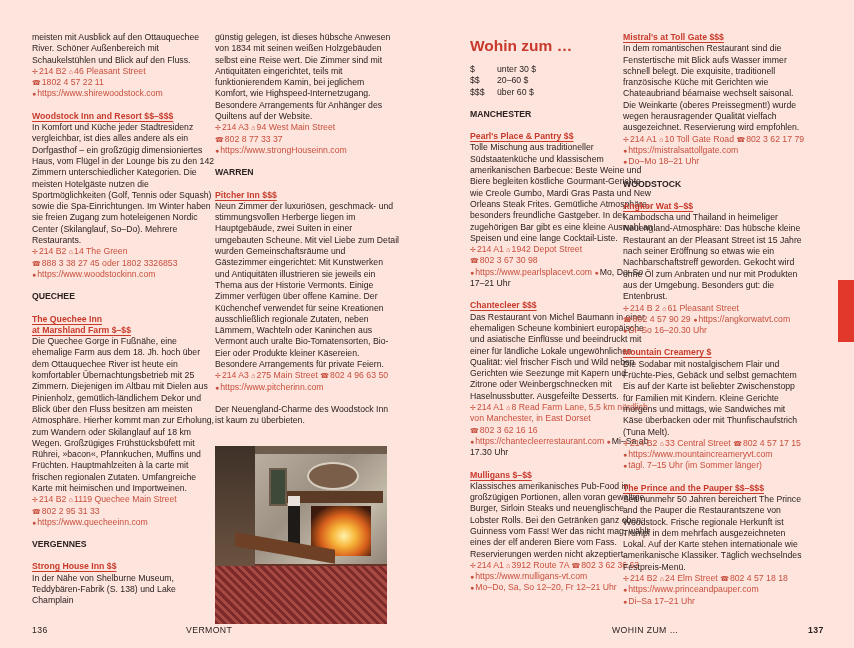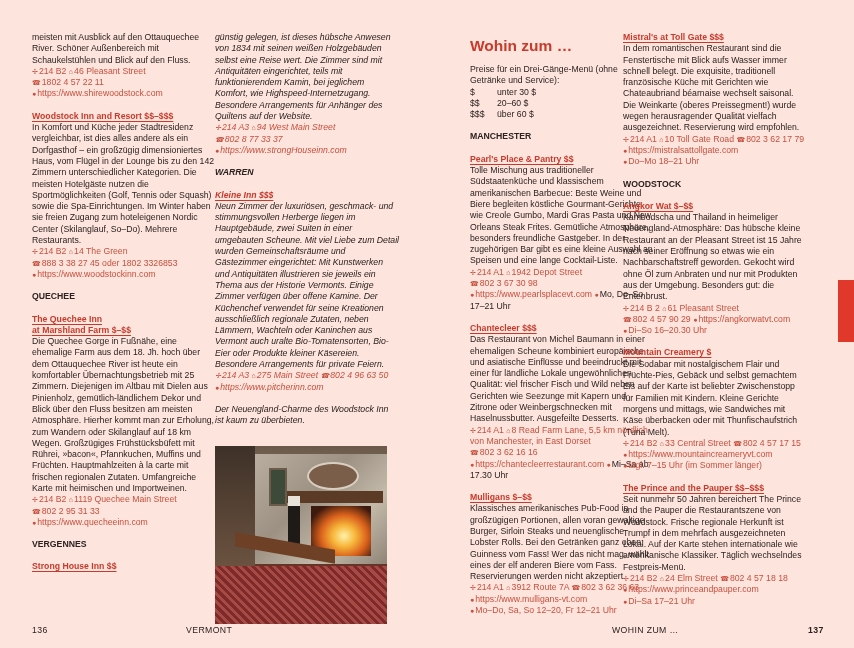--- a/index.html
+++ b/index.html
@@ -8,21 +8,21 @@
     background:#fde4dc;
     font-family:"Liberation Sans", sans-serif;
     color:#2b2221;
     position:relative;
   }
   .page { position:absolute; top:8px; height:648px; }
   .page-left { left:0; width:427px; }
   .page-right { left:427px; width:427px; }
   .col { position:absolute; top:24px; width:184px; font-size:8.7px; line-height:11.3px; }
   .col-l1 { left:32px; }
-  .col-l2 { left:215px;font-style:italic; }
+  .col-l2 { left:215px; }
   .col-r1 { left:43px; top:24px; }
   .col-r2 { left:196px; }
   p { margin:0; }
   .entry { margin-bottom:11px; }
   .title {
     color:#c73a2c; font-weight:bold; text-decoration:underline;
     text-decoration-thickness:1px; text-underline-offset:1.5px;
     cursor:pointer; display:block;
   }
   .info { color:#c8503f; }
@@ -91,38 +91,39 @@
         <span class="ic">⌂</span><span>1119 Quechee Main Street</span><br>
         <span class="ic">☎</span><span>802 2 95 31 33</span>
         <span class="ic">●</span><a>https://www.quecheeinn.com</a>
       </p>
     </div>
 
     <div class="section">VERGENNES</div>
 
     <div class="entry">
       <span class="title">Strong House Inn $$</span>
+      <p>In der Nähe von Shelburne Museum, Teddybären-Fabrik (S. 138) und Lake Champlain</p>
     </div>
   </div>
 
   <div class="col col-l2">
     <div class="entry">
       <p>günstig gelegen, ist dieses hübsche Anwesen von 1834 mit seinen weißen Holzgebäuden selbst eine Reise wert. Die Zimmer sind mit Antiquitäten eingerichtet, teils mit funktionierendem Kamin, bei jeglichem Komfort, wie Highspeed-Internetzugang. Besondere Arrangements für Anhänger des Quiltens auf der Website.</p>
       <p class="info">
         <span class="ic">✢</span><span>214 A3</span>
         <span class="ic">⌂</span><span>94 West Main Street</span><br>
         <span class="ic">☎</span><span>802 8 77 33 37</span>
         <span class="ic">●</span><a>https://www.strongHouseinn.com</a>
       </p>
     </div>
 
     <div class="section">WARREN</div>
 
     <div class="entry">
-      <span class="title">Kleine Inn $$$</span>
+      <span class="title">Pitcher Inn $$$</span>
       <p>Neun Zimmer der luxuriösen, geschmack- und stimmungsvollen Herberge liegen im Hauptgebäude, zwei Suiten in einer umgebauten Scheune. Mit viel Liebe zum Detail wurden Gemeinschaftsräume und Gästezimmer eingerichtet: Mit Kunstwerken und Antiquitäten illustrieren sie jeweils ein Thema aus der Historie Vermonts. Einige Zimmer verfügen über offene Kamine. Der Küchenchef verwendet für seine Kreationen ausschließlich regionale Zutaten, neben Lämmern, Wachteln oder Kaninchen aus Vermont auch uralte Bio-Tomatensorten, Bio-Eier oder Produkte kleiner Käsereien. Besondere Arrangements für private Feiern.</p>
       <p class="info">
         <span class="ic">✢</span><span>214 A3</span>
         <span class="ic">⌂</span><span>275 Main Street</span>
         <span class="ic">☎</span><span>802 4 96 63 50</span><br>
         <span class="ic">●</span><a>https://www.pitcherinn.com</a>
       </p>
     </div>
 
     <p class="caption">Der Neuengland-Charme des Woodstock Inn ist kaum zu überbieten.</p>
@@ -142,21 +143,20 @@
   <div class="footer" style="left:32px;text-align:right;">136</div>
   <div class="footer" style="left:186px;">VERMONT</div>
 </div>
 
 <div class="page page-right">
 
   <div class="col col-r1">
     <div class="h1">
       <span>Wohin zum …</span><br>
     </div>
-    <p>Preise für ein Drei-Gänge-Menü (ohne Getränke und Service):</p>
     <div class="price-table">
       <div class="price-row">
           <span class="k">$</span>
           <span>unter 30 $</span>
         </div>
       <div class="price-row">
           <span class="k">$$</span>
           <span>20–60 $</span>
         </div>
       <div class="price-row">

